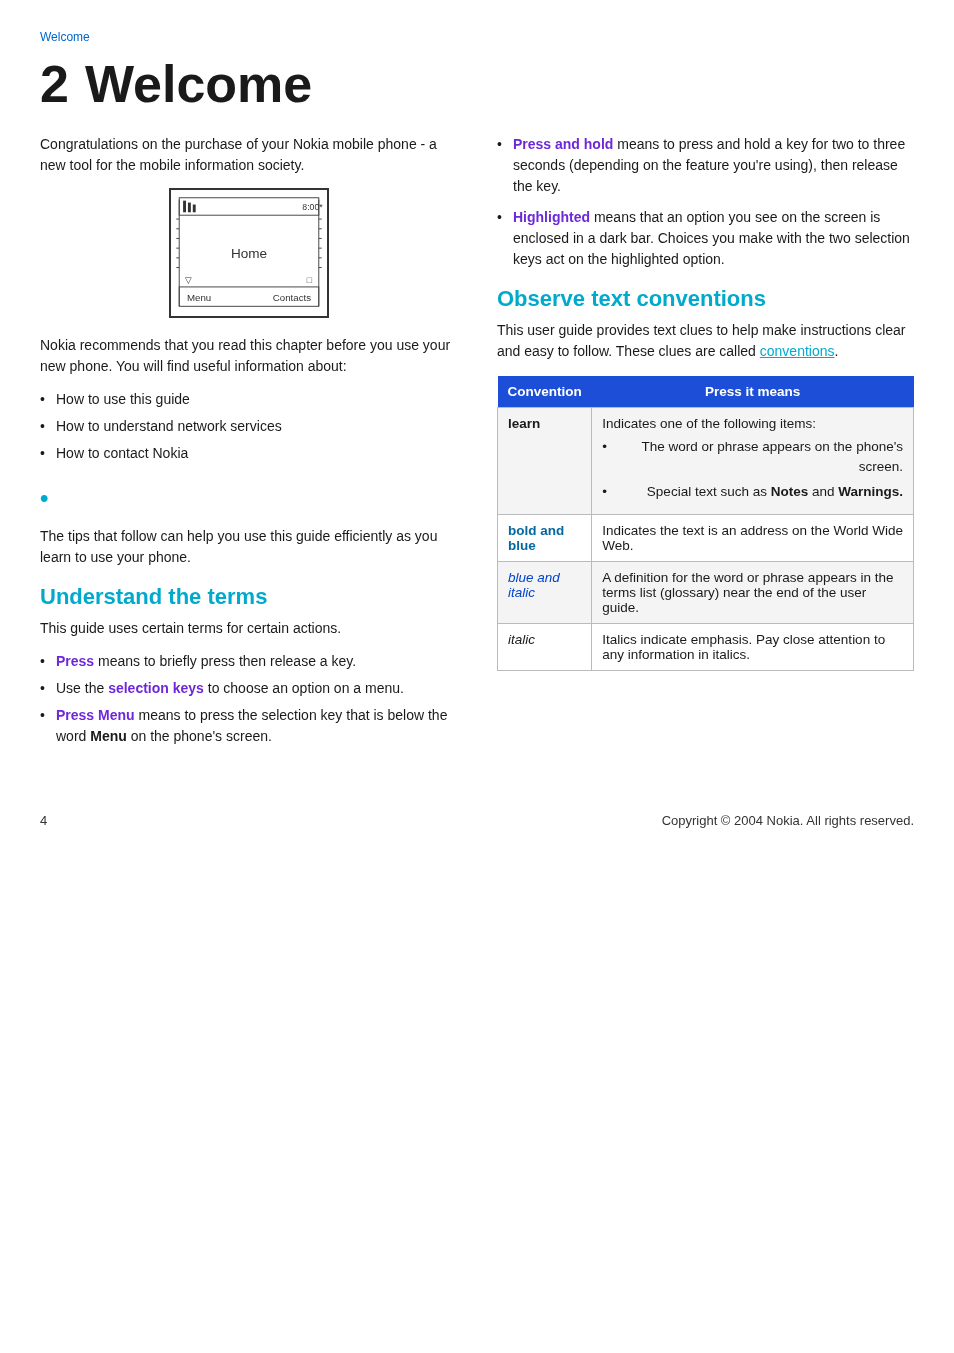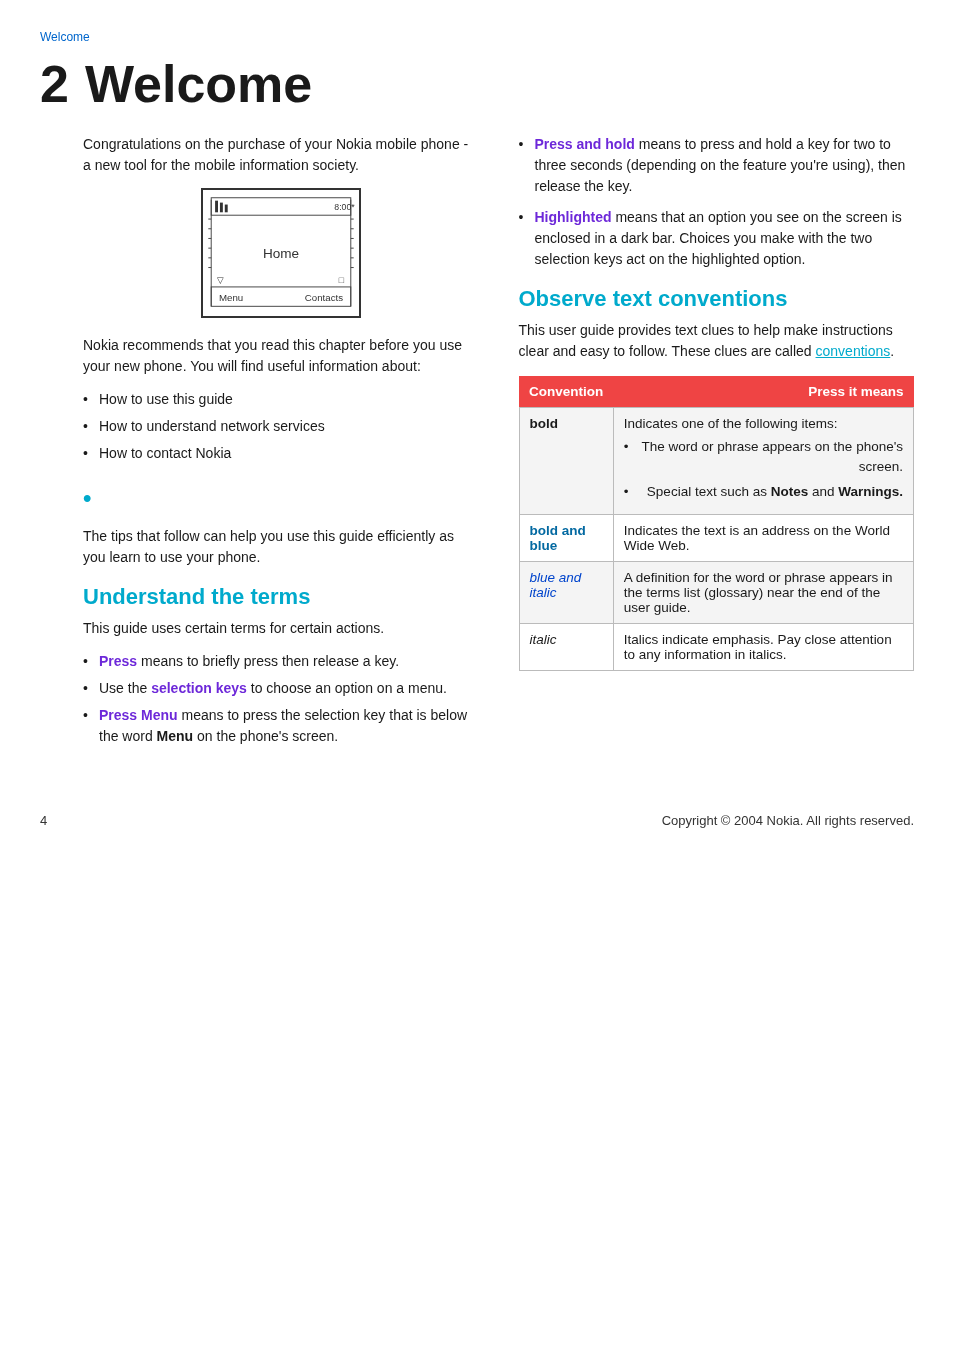--- a/index.html
+++ b/index.html
@@ -36,21 +36,20 @@
     }
 
     .two-col {
       display: flex;
       gap: 40px;
     }
 
     .left-col {
       flex: 1;
       max-width: 420px;
-      margin-left: 43px;
     }
 
     .right-col {
       flex: 1;
       max-width: 440px;
     }
 
     p {
       line-height: 1.5;
       margin-bottom: 12px;
@@ -112,24 +111,24 @@
 
     
     .convention-table {
       width: 100%;
       border-collapse: collapse;
       margin-top: 14px;
       font-size: 13.5px;
     }
 
     .convention-table th {
-      background: #ef4444;
+      background: #1d4ed8;
       color: #fff;
       padding: 8px 10px;
-      text-align: right;
+      text-align: center;
       font-weight: bold;
     }
 
     .convention-table td {
       padding: 8px 10px;
       border: 1px solid #bbb;
       vertical-align: top;
     }
 
     .convention-table tr:nth-child(odd) td {
@@ -302,21 +301,21 @@
         <thead>
           <tr>
             <th>Convention</th>
             <th>Press it means</th>
           </tr>
         </thead>
         <tbody>
 
           <tr>
             <td>
-              <span style="font-weight:bold;">bold</span>
+              <span style="font-weight:bold;">learn</span>
             </td>
             <td>
               <span>Indicates one of the following items:</span>
               <ul class="inner-bullet">
                 <li>The word or phrase appears on the phone's screen.</li>
                 <li>Special text such as <span class="notes-warnings">Notes</span> and <span class="notes-warnings">Warnings.</span></li>
               </ul>
             </td>
           </tr>
 

